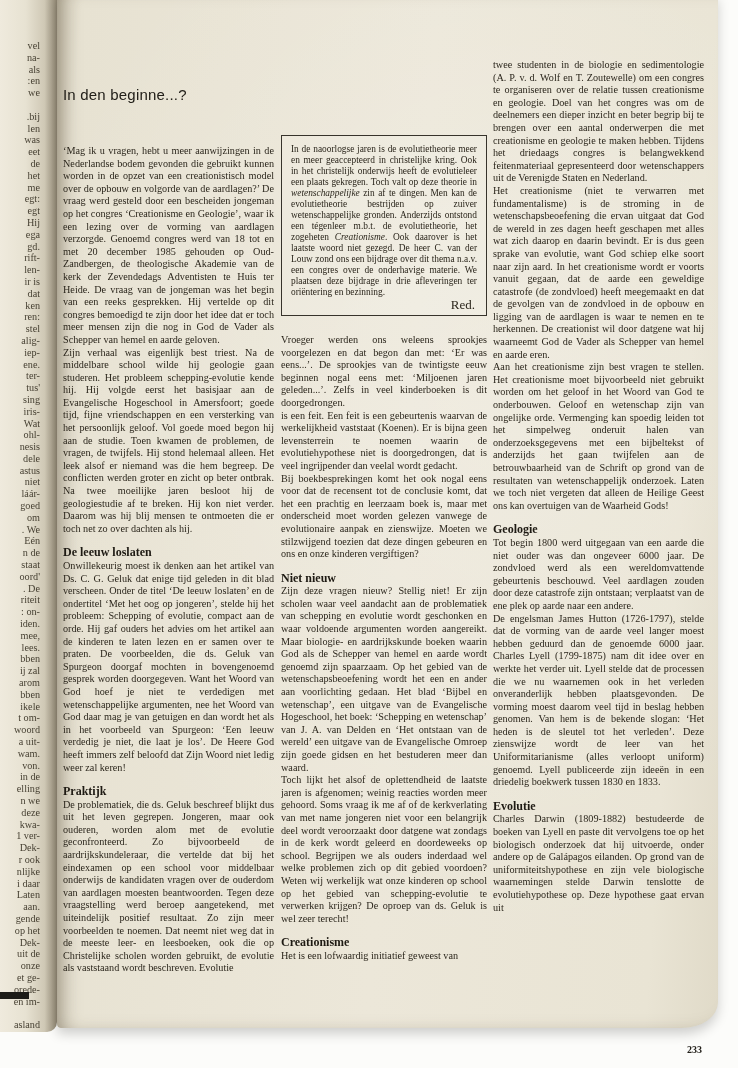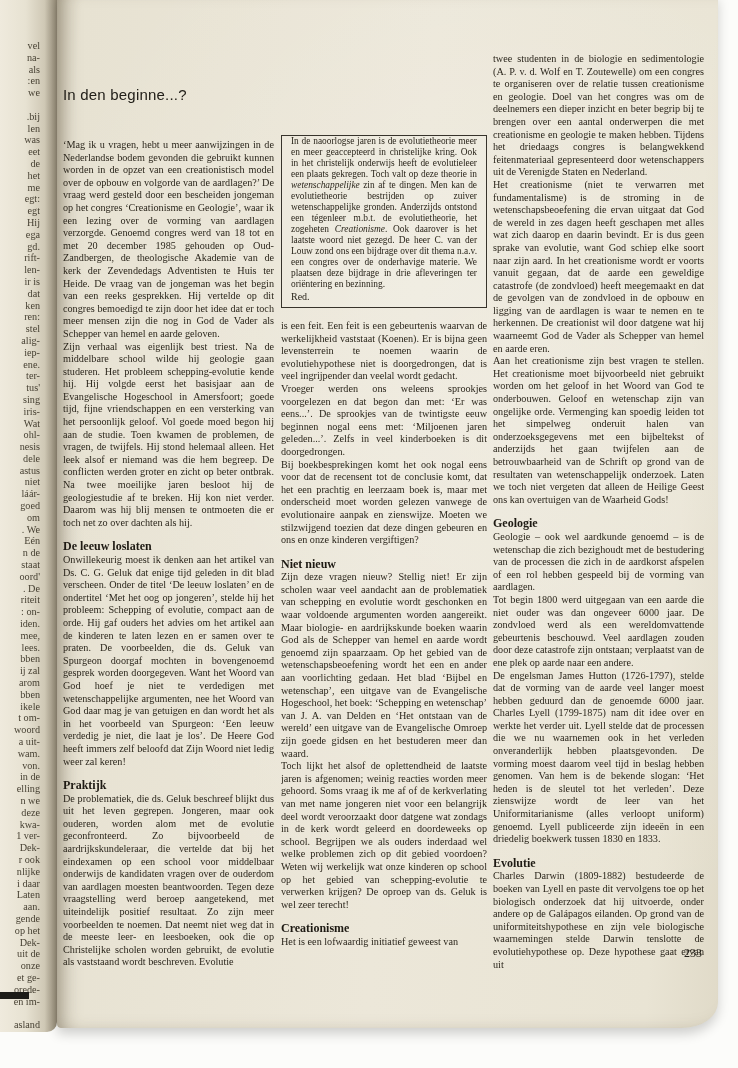--- a/index.html
+++ b/index.html
@@ -54,35 +54,35 @@
     white-space:nowrap;
   }
 
   .col{position:absolute;overflow:hidden;font-size:10.2px;line-height:12.6px;}
   .col1{left:6px;  top:133px;width:211px;height:858px;}
   .col2{left:224px;top:141px;width:206px;height:866px;}
   .col3{left:436px;top:47px; width:211px;height:960px;}
 
   .para{margin:0;text-align:justify;}
   .sub{margin:11px 0 1px 0;font-size:12px;font-weight:bold;color:#1e1a13;}
-  .col .para:first-child{margin-top:12px;}
+  .col .para:first-child{margin-top:18px;}
 
   .intro-box{
     border:1.5px solid #37332b;
-    padding:0 9px 5px 9px;
+    padding:8px 9px 5px 9px;
     margin-bottom:10px;
     background:rgba(255,255,252,0.10);
   }
   .box-text{margin:0;font-size:9.4px;line-height:11px;text-align:justify;}
   .box-text .it{font-style:italic;}
-  .box-sig{font-size:10px;line-height:11px;margin-top:1px;padding-right:2px;}
+  .box-sig{font-size:13px;line-height:11px;text-align:right;margin-top:1px;padding-right:2px;}
 
   .pagenum{
-    position:absolute;right:16px;top:952px;
-    font-size:12px;font-weight:normal;color:#23201a;
+    position:absolute;right:16px;top:1050px;
+    font-size:10px;font-weight:bold;color:#23201a;
   }
 </style>
 </head>
 <body>
 
 <div class="photo">
 
   <div class="spine">
     <div class="frags">
         <div class="frag">vel</div>
@@ -184,37 +184,36 @@
         <h3 class="sub">Praktijk</h3>
         <p class="para">De problematiek, die ds. Geluk beschreef blijkt dus uit het leven gegrepen. Jongeren, maar ook ouderen, worden alom met de evolutie geconfronteerd. Zo bijvoorbeeld de aardrijkskundeleraar, die vertelde dat bij het eindexamen op een school voor middelbaar onderwijs de kandidaten vragen over de ouderdom van aardlagen moesten beantwoorden. Tegen deze vraagstelling werd beroep aangetekend, met uiteindelijk positief resultaat. Zo zijn meer voorbeelden te noemen. Dat neemt niet weg dat in de meeste leer- en leesboeken, ook die op Christelijke scholen worden gebruikt, de evolutie als vaststaand wordt beschreven. Evolutie</p>
       </div>
 
     <div class="col col2">
       <div class="intro-box">
         <p class="box-text"><span>In de naoorlogse jaren is de evolutietheorie meer en meer geaccepteerd in christelijke kring. Ook in het christelijk onderwijs heeft de evolutieleer een plaats gekregen. Toch valt op deze theorie in </span><span class="it">wetenschappelijke</span><span> zin af te dingen. Men kan de evolutietheorie bestrijden op zuiver wetenschappelijke gronden. Anderzijds ontstond een tégenleer m.b.t. de evolutietheorie, het zogeheten </span><span class="it">Creationisme</span><span>. Ook daarover is het laatste woord niet gezegd. De heer C. van der Louw zond ons een bijdrage over dit thema n.a.v. een congres over de onderhavige materie. We plaatsen deze bijdrage in drie afleveringen ter oriëntering en bezinning.</span></p>
         <div class="box-sig">Red.</div>
       </div>
       <div>
+          <p class="para">Vroeger werden ons weleens sprookjes voorgelezen en dat begon dan met: ‘Er was eens...’. De sprookjes van de twintigste eeuw beginnen nogal eens met: ‘Miljoenen jaren geleden...’. Zelfs in veel kinderboeken is dit doorgedrongen.</p>
           <p class="para">is een feit. Een feit is een gebeurtenis waarvan de werkelijkheid vaststaat (Koenen). Er is bijna geen levensterrein te noemen waarin de evolutiehypothese niet is doorgedrongen, dat is veel ingrijpender dan veelal wordt gedacht.</p>
-          <p class="para">Vroeger werden ons weleens sprookjes voorgelezen en dat begon dan met: ‘Er was eens...’. De sprookjes van de twintigste eeuw beginnen nogal eens met: ‘Miljoenen jaren geleden...’. Zelfs in veel kinderboeken is dit doorgedrongen.</p>
           <p class="para">Bij boekbesprekingen komt het ook nogal eens voor dat de recensent tot de conclusie komt, dat het een prachtig en leerzaam boek is, maar met onderscheid moet worden gelezen vanwege de evolutionaire aanpak en zienswijze. Moeten we stilzwijgend toezien dat deze dingen gebeuren en ons en onze kinderen vergiftigen?</p>
           <h3 class="sub">Niet nieuw</h3>
           <p class="para">Zijn deze vragen nieuw? Stellig niet! Er zijn scholen waar veel aandacht aan de problematiek van schepping en evolutie wordt geschonken en waar voldoende argumenten worden aangereikt. Maar biologie- en aardrijkskunde boeken waarin God als de Schepper van hemel en aarde wordt genoemd zijn spaarzaam. Op het gebied van de wetenschapsbeoefening wordt het een en ander aan voorlichting gedaan. Het blad ‘Bijbel en wetenschap’, een uitgave van de Evangelische Hogeschool, het boek: ‘Schepping en wetenschap’ van J. A. van Delden en ‘Het ontstaan van de wereld’ een uitgave van de Evangelische Omroep zijn goede gidsen en het bestuderen meer dan waard.</p>
           <p class="para">Toch lijkt het alsof de oplettendheid de laatste jaren is afgenomen; weinig reacties worden meer gehoord. Soms vraag ik me af of de kerkverlating van met name jongeren niet voor een belangrijk deel wordt veroorzaakt door datgene wat zondags in de kerk wordt geleerd en doordeweeks op school. Begrijpen we als ouders inderdaad wel welke problemen zich op dit gebied voordoen? Weten wij werkelijk wat onze kinderen op school op het gebied van schepping-evolutie te verwerken krijgen? De oproep van ds. Geluk is wel zeer terecht!</p>
           <h3 class="sub">Creationisme</h3>
           <p class="para">Het is een lofwaardig initiatief geweest van</p>
         </div>
     </div>
 
     <div class="col col3">
         <p class="para">twee studenten in de biologie en sedimentologie (A. P. v. d. Wolf en T. Zoutewelle) om een congres te organiseren over de relatie tussen creationisme en geologie. Doel van het congres was om de deelnemers een dieper inzicht en beter begrip bij te brengen over een aantal onderwerpen die met creationisme en geologie te maken hebben. Tijdens het driedaags congres is belangwekkend feitenmateriaal gepresenteerd door wetenschappers uit de Verenigde Staten en Nederland.</p>
         <p class="para">Het creationisme (niet te verwarren met fundamentalisme) is de stroming in de wetenschapsbeoefening die ervan uitgaat dat God de wereld in zes dagen heeft geschapen met alles wat zich daarop en daarin bevindt. Er is dus geen sprake van evolutie, want God schiep elke soort naar zijn aard. In het creationisme wordt er voorts vanuit gegaan, dat de aarde een geweldige catastrofe (de zondvloed) heeft meegemaakt en dat de gevolgen van de zondvloed in de opbouw en ligging van de aardlagen is waar te nemen en te herkennen. De creationist wil door datgene wat hij waarneemt God de Vader als Schepper van hemel en aarde eren.</p>
         <p class="para">Aan het creationisme zijn best vragen te stellen. Het creationisme moet bijvoorbeeld niet gebruikt worden om het geloof in het Woord van God te onderbouwen. Geloof en wetenschap zijn van ongelijke orde. Vermenging kan spoedig leiden tot het simpelweg onderuit halen van onderzoeksgegevens met een bijbeltekst of anderzijds het gaan twijfelen aan de betrouwbaarheid van de Schrift op grond van de resultaten van wetenschappelijk onderzoek. Laten we toch niet vergeten dat alleen de Heilige Geest ons kan overtuigen van de Waarheid Gods!</p>
         <h3 class="sub">Geologie</h3>
-        <p class="para">Geologie – ook wel aardkunde genoemd – is de wetenschap die zich bezighoudt met de bestudering van de processen die zich in de aardkorst afspelen of een rol hebben gespeeld bij de vorming van aardlagen.</p>
         <p class="para">Tot begin 1800 werd uitgegaan van een aarde die niet ouder was dan ongeveer 6000 jaar. De zondvloed werd als een wereldomvattende gebeurtenis beschouwd. Veel aardlagen zouden door deze catastrofe zijn ontstaan; verplaatst van de ene plek op aarde naar een andere.</p>
         <p class="para">De engelsman James Hutton (1726-1797), stelde dat de vorming van de aarde veel langer moest hebben geduurd dan de genoemde 6000 jaar. Charles Lyell (1799-1875) nam dit idee over en werkte het verder uit. Lyell stelde dat de processen die we nu waarnemen ook in het verleden onveranderlijk hebben plaatsgevonden. De vorming moest daarom veel tijd in beslag hebben genomen. Van hem is de bekende slogan: ‘Het heden is de sleutel tot het verleden’. Deze zienswijze wordt de leer van het Uniformitarianisme (alles verloopt uniform) genoemd. Lyell publiceerde zijn ideeën in een driedelig boekwerk tussen 1830 en 1833.</p>
         <h3 class="sub">Evolutie</h3>
         <p class="para">Charles Darwin (1809-1882) bestudeerde de boeken van Lyell en paste dit vervolgens toe op het biologisch onderzoek dat hij uitvoerde, onder andere op de Galápagos eilanden. Op grond van de uniformiteitshypothese en zijn vele biologische waarnemingen stelde Darwin tenslotte de evolutiehypothese op. Deze hypothese gaat ervan uit</p>
       </div>
 
     <div class="pagenum">233</div>
   </div>
 
 </div>

